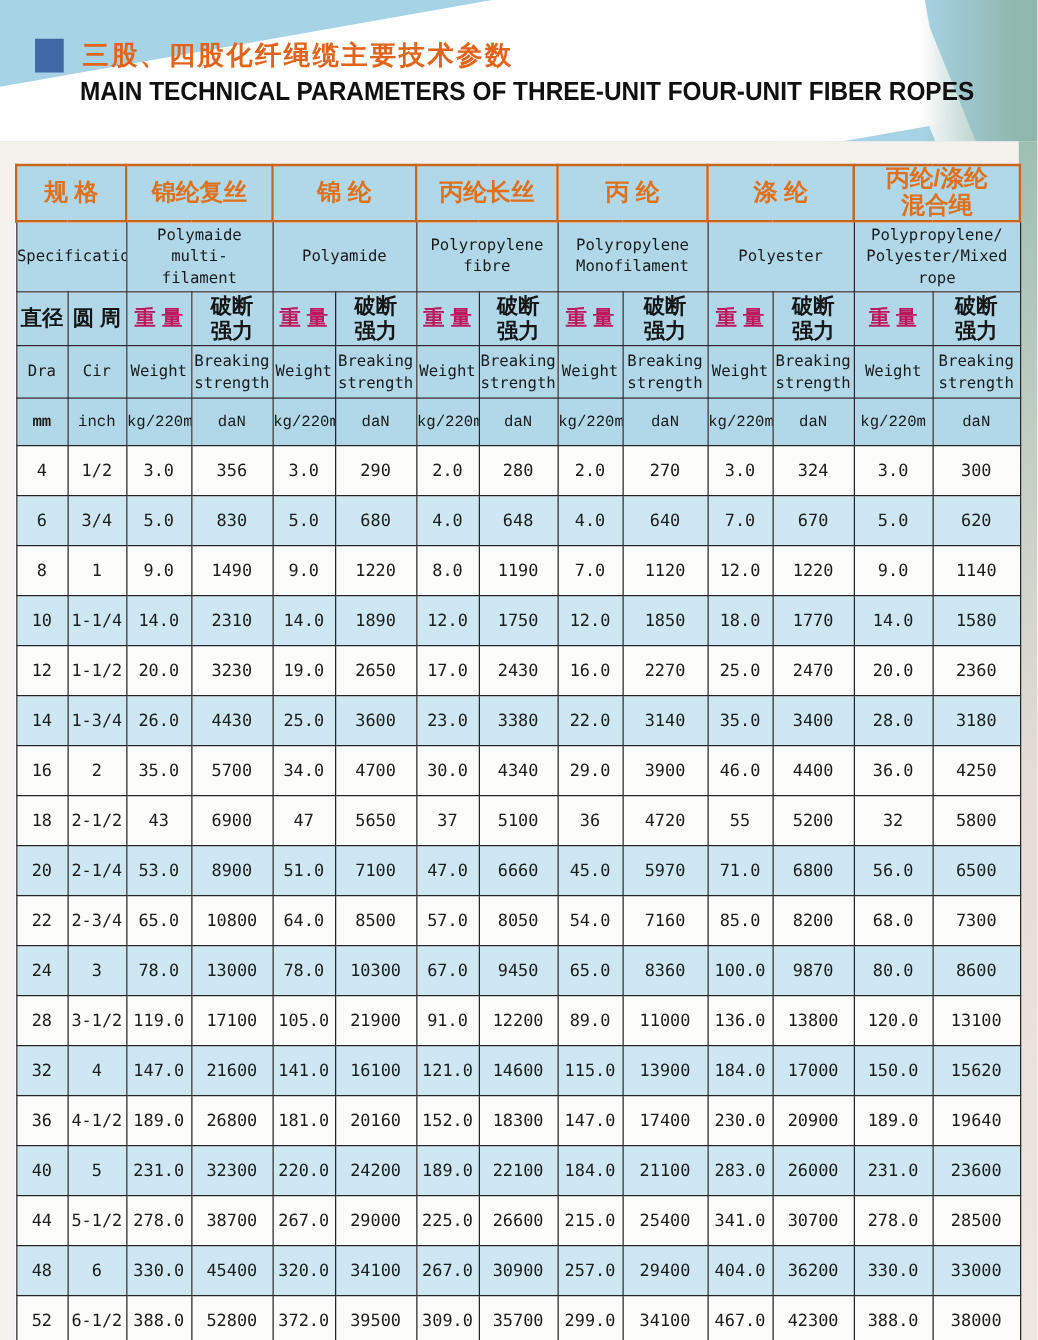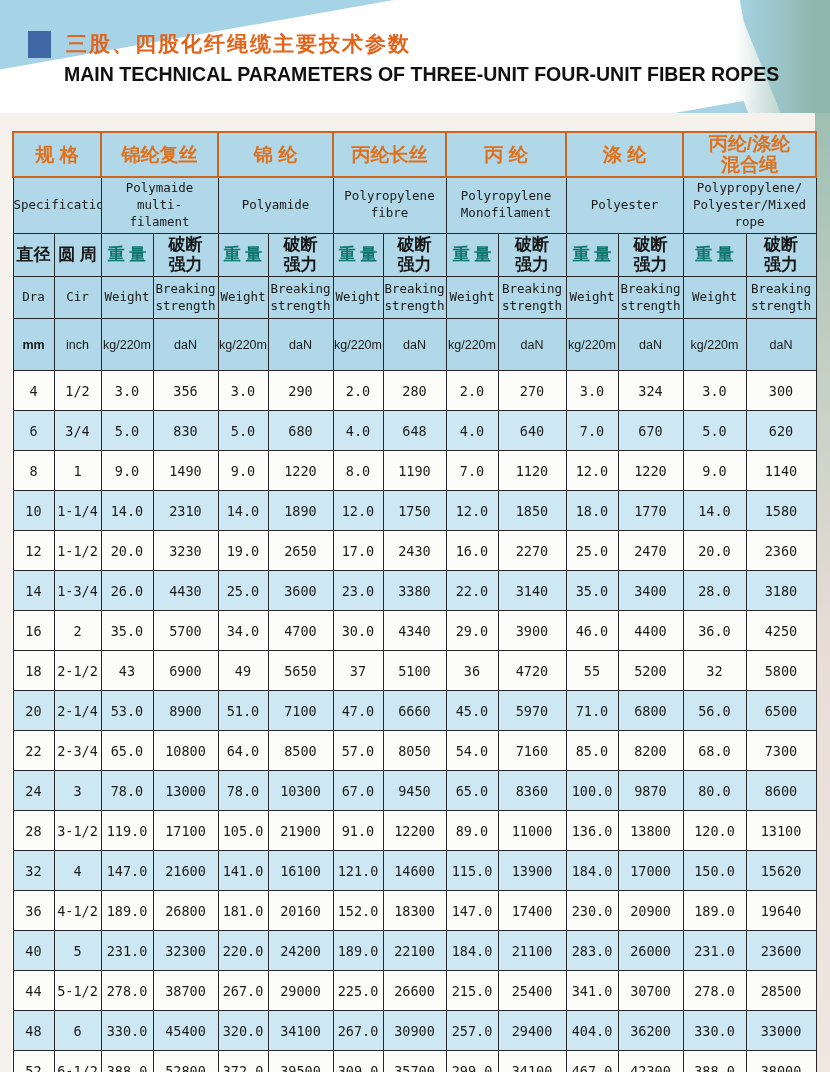--- a/index.html
+++ b/index.html
@@ -29,25 +29,25 @@
   
   .table-wrap { position:absolute; left:12px; top:131px; }
   table { border-collapse:collapse; table-layout:fixed; width:803px; background:#fcfcfb; }
   th, td { border:1.5px solid #26262a; text-align:center; vertical-align:middle; padding:0; overflow:hidden; }
   thead th { background:#b0d8e8; white-space:pre-line; }
   tr.group-row th { border:2.5px solid #c8661f; color:#e0711c;
     font-size:19px; font-weight:bold; height:42px; line-height:1.12; }
   tr.group-en-row th { height:57px; font-weight:normal; font-size:12.5px; line-height:1.35;
     font-family:"DejaVu Sans Mono", monospace; color:#1a1a1a; }
   tr.zh-row th { height:43px; font-size:17px; font-weight:bold; color:#161616; line-height:1.15; }
-  tr.zh-row th.weight-zh { color:#0f766e; }
+  tr.zh-row th.weight-zh { color:#be185d; }
   tr.en-row th { height:42px; font-weight:normal; font-size:12.5px; line-height:1.3;
     font-family:"DejaVu Sans Mono", monospace; color:#1a1a1a; }
-  tr.unit-row th { height:52px; font-weight:normal; font-size:12.5px;
-    font-family:Liberation Sans, sans-serif; color:#1a1a1a; }
+  tr.unit-row th { height:38px; font-weight:normal; font-size:12.5px;
+    font-family:Liberation Mono, monospace; color:#1a1a1a; }
   tr.unit-row th.u-mm { font-weight:bold; }
   tbody td { height:40px; font-size:13.5px; color:#1c1c1c;
     font-family:"DejaVu Sans Mono", monospace; }
   tbody tr.alt td { background:#cde8f3; }
 </style>
 </head>
 <body>
 
 <div class="banner">
   <div class="white-band"></div>
@@ -278,21 +278,21 @@
           <td>46.0</td>
           <td>4400</td>
           <td>36.0</td>
           <td>4250</td>
         </tr>
         <tr>
           <td>18</td>
           <td>2-1/2</td>
           <td>43</td>
           <td>6900</td>
-          <td>49</td>
+          <td>47</td>
           <td>5650</td>
           <td>37</td>
           <td>5100</td>
           <td>36</td>
           <td>4720</td>
           <td>55</td>
           <td>5200</td>
           <td>32</td>
           <td>5800</td>
         </tr>

